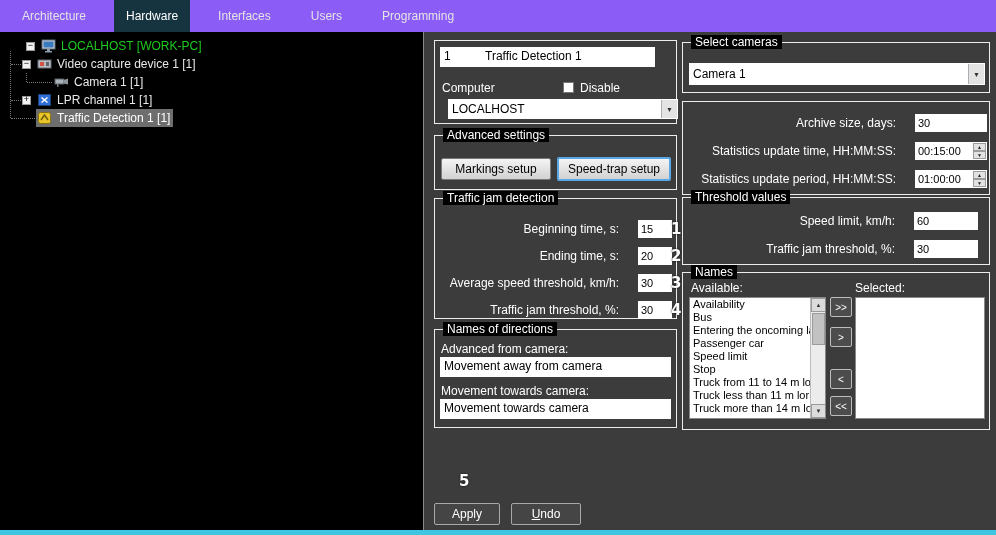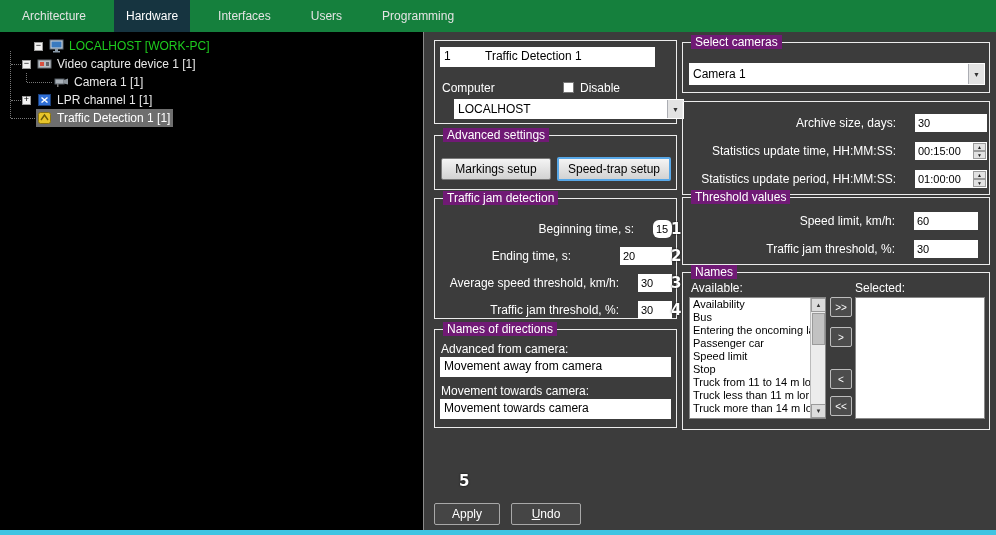--- a/index.html
+++ b/index.html
@@ -1,42 +1,42 @@
 <!DOCTYPE html>
 <html><head>
 <meta charset="utf-8">
 <style>
   * { margin:0; padding:0; box-sizing:border-box; }
   html,body { background:#1a1a1a; }
   body { font-family:"Liberation Sans", sans-serif; }
   .screen { position:relative; width:996px; height:535px; background:#3c3c3c; overflow:hidden; }
 
   
-  .topbar { position:absolute; left:0; top:0; width:996px; height:32px; background:#15803d; display:flex; padding-left:10px; gap:16px; }
+  .topbar { position:absolute; left:0; top:0; width:996px; height:32px; background:#8b5cf6; display:flex; padding-left:10px; gap:16px; }
   .tab { height:32px; line-height:32px; padding:0 12px; color:#e4e4e4; font-size:12px; cursor:default; }
   .tab.active { background:#163440; color:#ffffff; }
 
   
   .tree { position:absolute; left:0; top:32px; width:424px; height:498px; background:#000; border-right:1px solid #8a8a8a; padding-top:5px; }
   .tree-row { height:18px; display:flex; align-items:center; color:#e8e8e8; font-size:12px; white-space:nowrap; }
   .expander { width:9px; height:9px; border:1px solid #9a9a9a; background:#f2f2f2; color:#000;
               display:flex; align-items:center; justify-content:center; font-size:9px; line-height:1; margin-right:6px; flex:none; }
   .expander.minus::before { content:"−"; margin-top:-1px; }
   .expander.plus::before  { content:"+"; margin-top:-1px; }
   .ticon { width:15px; height:14px; margin-right:5px; flex:none; display:flex; }
   .tlabel { line-height:16px; }
   .tlabel.host { color:#1ecb1e; }
   .sel { display:flex; align-items:center; background:#6e6e6e; padding:1px 3px 1px 1px; }
   .sel .tlabel { color:#fff; }
   .conn { position:absolute; }
 
   
   .main { position:absolute; left:425px; top:32px; width:571px; height:498px; background:#3c3c3c; }
   .grp { position:absolute; border:1px solid #ececec; }
-  .grp-title { position:absolute; top:-8px; left:8px; background:#701a75; padding:0 4px; font-size:12px; color:#fff; line-height:14px; }
+  .grp-title { position:absolute; top:-8px; left:8px; background:#000000; padding:0 4px; font-size:12px; color:#fff; line-height:14px; }
   .lbl { position:absolute; color:#fff; font-size:12px; white-space:nowrap; }
   .field { position:absolute; background:#fff; color:#000; font-size:12px; line-height:19px; padding-left:4px; overflow:hidden; white-space:nowrap; }
 
   .combo { position:absolute; background:#fff; }
   .combo .cval { position:absolute; left:4px; top:0; right:18px; color:#000; font-size:12px; line-height:20px; overflow:hidden; white-space:nowrap; }
   .combo .combo-arrow { position:absolute; right:1px; top:1px; bottom:1px; width:16px; background:#e3e3e3; border-left:1px solid #abadb3;
                         display:flex; align-items:center; justify-content:center; }
   .combo .combo-arrow::before { content:"▼"; font-size:7px; color:#333; }
 
   .checkbox { position:absolute; width:11px; height:11px; background:#fff; border:1px solid #777; }
@@ -91,21 +91,21 @@
   </div>
 
   <div class="tree" style="position:absolute;">
     <div class="conn" style="left:10px;top:19px;height:67px;border-left:1px dotted #777;"></div>
     <div class="conn" style="left:11px;top:32px;width:10px;border-top:1px dotted #777;"></div>
     <div class="conn" style="left:11px;top:68px;width:10px;border-top:1px dotted #777;"></div>
     <div class="conn" style="left:11px;top:86px;width:24px;border-top:1px dotted #777;"></div>
     <div class="conn" style="left:26px;top:41px;height:9px;border-left:1px dotted #777;"></div>
     <div class="conn" style="left:27px;top:50px;width:25px;border-top:1px dotted #777;"></div>
 
-    <div class="tree-row" style="margin-left:14px;padding-left:20px;">
+    <div class="tree-row" style="margin-left:6px;padding-left:20px;">
       <span class="expander minus"></span>
       <span class="ticon">
         <svg width="15" height="14" viewBox="0 0 15 14">
             <rect x="1" y="1" width="13" height="9" fill="#cdd3d8" stroke="#5a6b7a"></rect>
             <rect x="2.5" y="2.5" width="10" height="6" fill="#3a7abf"></rect>
             <rect x="6" y="10" width="3" height="2" fill="#8a9aa8"></rect>
             <rect x="4" y="12" width="7" height="1.5" fill="#8a9aa8"></rect>
           </svg>
       </span>
       <span class="tlabel host">LOCALHOST [WORK-PC]</span>
@@ -159,44 +159,44 @@
   </div>
 
   <div class="main">
 
     <div class="grp" style="left:9px;top:8px;width:243px;height:84px;">
       <div class="field" style="left:5px;top:6px;width:52px;height:20px;">1</div>
       <div class="field" style="left:46px;top:6px;width:174px;height:20px;">Traffic Detection 1</div>
       <div class="lbl" style="left:7px;top:40px;">Computer</div>
       <div class="checkbox" style="left:128px;top:41px;"></div>
       <div class="lbl" style="left:145px;top:40px;">Disable</div>
-      <div class="combo" style="left:19px;top:58px;width:230px;height:20px;">
+      <div class="combo" style="left:13px;top:58px;width:230px;height:20px;">
         <span class="cval">LOCALHOST</span>
         <span class="combo-arrow"></span>
       </div>
     </div>
 
     <div class="grp" style="left:9px;top:103px;width:243px;height:55px;">
       <span class="grp-title">Advanced settings</span>
       <div class="btn-light" style="left:6px;top:22px;width:110px;height:22px;">Markings setup</div>
       <div class="btn-light focus" style="left:122px;top:21px;width:114px;height:24px;">Speed-trap setup</div>
     </div>
 
     <div class="grp" style="left:9px;top:166px;width:243px;height:121px;">
       <span class="grp-title">Traffic jam detection</span>
 
       <div class="row" style="left:4px;top:21px;width:233px;">
         <span class="rlbl">Beginning time, s:</span>
-        <span class="sfield" style="width:19px;border-radius:6px;">15</span>
+        <span class="sfield" style="width:34px;">15</span>
       </div>
       <span class="annot" style="left:236px;top:21px;">1</span>
 
       <div class="row" style="left:4px;top:48px;width:233px;">
         <span class="rlbl">Ending time, s:</span>
-        <span class="sfield" style="width:52px;margin-left:30px;">20</span>
+        <span class="sfield" style="width:34px;">20</span>
       </div>
       <span class="annot" style="left:236px;top:48px;">2</span>
 
       <div class="row" style="left:4px;top:75px;width:233px;">
         <span class="rlbl">Average speed threshold, km/h:</span>
         <span class="sfield" style="width:34px;">30</span>
       </div>
       <span class="annot" style="left:236px;top:75px;">3</span>
 
       <div class="row" style="left:4px;top:102px;width:233px;">

